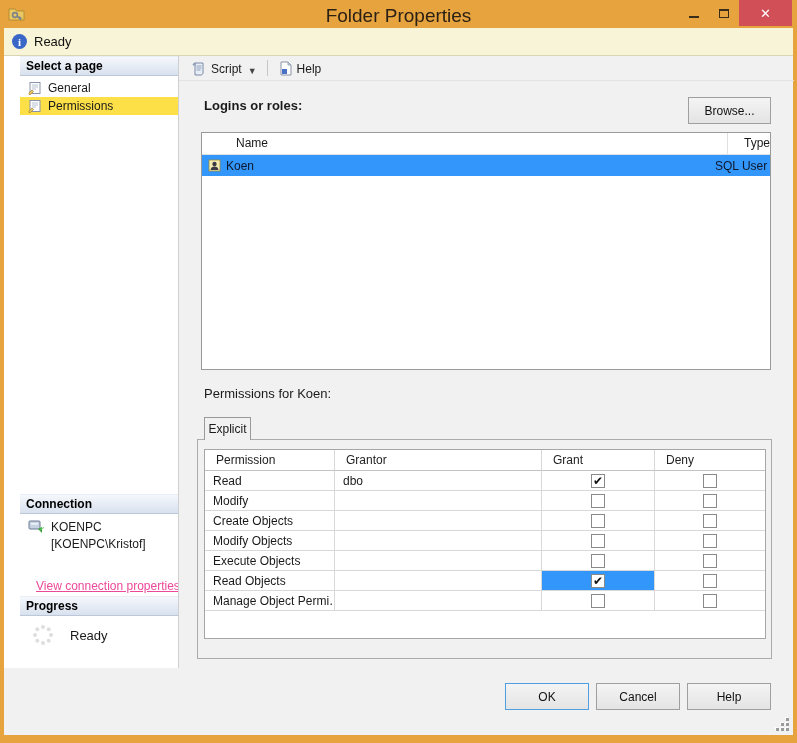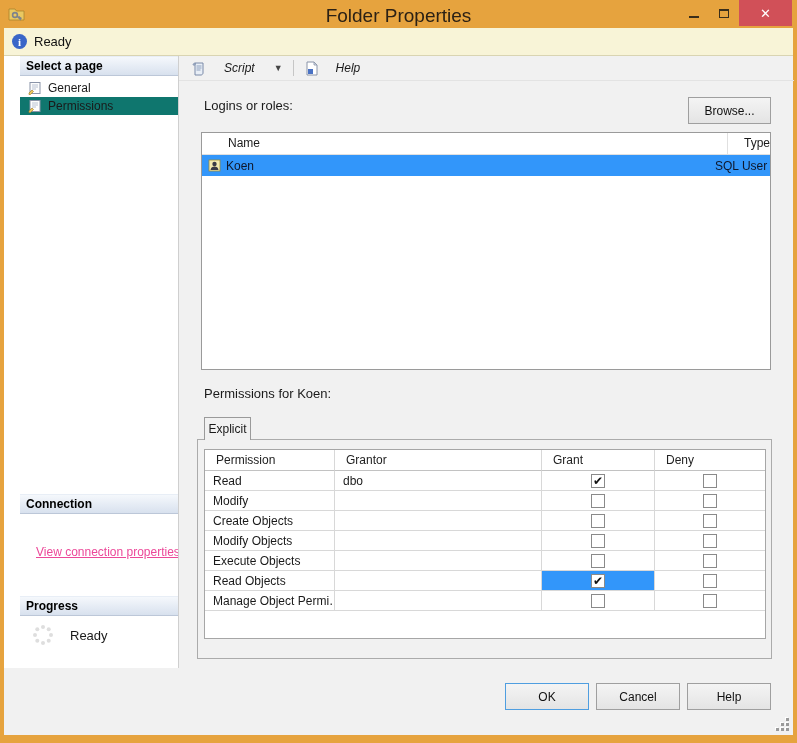--- a/index.html
+++ b/index.html
@@ -21,42 +21,42 @@
   
   .statusbar { position:absolute; left:4px; top:28px; width:789px; height:28px; background:#f8f4d7; border-bottom:1px solid #d9d4b2; display:flex; align-items:center; padding-left:8px; }
   .info-icon { width:15px; height:15px; border-radius:50%; background:#3a66c8; color:#fff; font-weight:bold; font-size:11px; font-family:"Liberation Serif",serif; display:flex; align-items:center; justify-content:center; margin-right:7px; }
   .status-text { font-size:13px; color:#111; }
 
   
   .sidebar { position:absolute; left:4px; top:56px; width:174px; height:612px; background:#fff;padding-left:16px; }
   .side-header { height:20px; background:linear-gradient(#f5f8fc,#d8e1ee); border-bottom:1px solid #bcc7d8; border-top:1px solid #e8eef6; font-weight:bold; font-size:12px; padding:2px 0 0 6px; color:#000; }
   .side-item { display:flex; align-items:center; height:18px; padding-left:8px; cursor:default; }
   .side-item .icon { margin-right:6px; }
-  .side-item.selected { background:#0f766e;align-items:center; }
+  .side-item.selected { background:#fde047;align-items:center; }
   .conn-block { padding:4px 0 0 8px; }
   .conn-line1 { display:flex; align-items:flex-start; }
   .conn-text { margin-left:6px; line-height:17px; }
   .conn-link { display:inline-block; margin:26px 0 0 8px; color:#ec4899; text-decoration:underline; cursor:pointer; }
   .progress-row { display:flex; align-items:center; padding:8px 0 0 12px; }
   .progress-row .ptext { margin-left:16px; font-size:13px; }
 
   
   .main { position:absolute; left:178px; top:56px; width:615px; height:612px; background:#f1f1f1; border-left:1px solid #cfcfcf; }
   .toolbar { position:absolute; left:0; top:0; width:615px; height:25px; display:flex; align-items:center; padding-left:8px; border-bottom:1px solid #e3e3e3; }
-  .tool-btn { display:flex; align-items:center; gap:17px; padding:2px 5px; cursor:default;font-style:italic; }
+  .tool-btn { display:flex; align-items:flex-end; gap:4px; padding:2px 5px; cursor:default; }
   .tool-sep { width:1px; height:16px; background:#c6c6c6; margin:0 5px; }
   .dd-arrow { font-size:9px; color:#444; margin-left:2px; }
 
-  .logins-label { position:absolute; left:25px; top:42px; font-size:13px; }
+  .logins-label { position:absolute; left:25px; top:42px; font-size:13px;font-weight:bold; }
   .btn { background:linear-gradient(#f4f4f4,#e4e4e4); border:1px solid #9f9f9f; font-size:12px; color:#111; text-align:center; cursor:default; }
   .browse-btn { position:absolute; left:509px; top:41px; width:83px; height:27px; }
 
   .logins-box { position:absolute; left:22px; top:76px; width:570px; height:238px; background:#fff; border:1px solid #9a9a9a; }
   .lb-header { display:flex; height:22px; border-bottom:1px solid #e0e0e0; }
-  .lb-hname { width:547px; padding:3px 0 0 26px; border-right:1px solid #e0e0e0; }
+  .lb-hname { width:547px; padding:3px 0 0 26px; border-right:1px solid #e0e0e0;margin-left:8px; }
   .lb-htype { flex:1; padding:3px 0 0 16px; }
   .lb-row { display:flex; height:21px; align-items:center; }
   .lb-row.selected { background:#3296fa; color:#0f172a; }
   .lb-cell-name { width:503px; display:flex; align-items:center; padding-left:6px; }
   .lb-cell-name .nm { margin-left:5px; }
   .lb-cell-type { flex:1; padding-left:10px; }
 
   .perm-label { position:absolute; left:25px; top:330px; font-size:13px; }
   .tab { position:absolute; left:25px; top:361px; width:47px; height:23px; background:#f1f1f1; border:1px solid #9a9a9a; border-bottom:none; text-align:center; padding-top:4px; z-index:2; }
   .tab-panel { position:absolute; left:18px; top:383px; width:575px; height:220px; border:1px solid #ababab; background:#f1f1f1; z-index:1; }
@@ -135,20 +135,34 @@
               <path d="M4 4h6M4 6h6M4 8h4" stroke="#b9c2d2" stroke-width="1"></path>
               <path d="M1 12l3-3 1.5 1.5-3 3H1z" fill="#e9c861" stroke="#a8842d" stroke-width="0.7"></path>
             </svg>
           </span>
           <span>Permissions</span>
         </div>
       </div>
 
     <div class="side-header" style="position:absolute; top:438px; width:174px;">Connection</div>
     <div class="conn-block" style="position:absolute; top:459px; width:174px;">
+      <div class="conn-line1">
+        <span class="icon">
+          <svg width="17" height="16" viewBox="0 0 17 16">
+            <rect x="1" y="2" width="11" height="8" rx="1" fill="#c7d3e2" stroke="#6a7891" stroke-width="1"></rect>
+            <rect x="3" y="4" width="7" height="1.6" fill="#eef3f9"></rect>
+            <path d="M10 10l4-2v6z" fill="#3ba53b"></path>
+            <path d="M16 9l-4 2v-1l4-2z" fill="#66c766"></path>
+          </svg>
+        </span>
+        <div class="conn-text">
+          <div>KOENPC</div>
+          <div>[KOENPC\Kristof]</div>
+        </div>
+      </div>
       <a class="conn-link">View connection properties</a>
     </div>
 
     <div class="side-header" style="position:absolute; top:540px; width:174px;">Progress</div>
     <div class="progress-row" style="position:absolute; top:560px; width:174px;">
       <span>
         <svg width="22" height="22" viewBox="0 0 22 22">
           <g fill="#dedede">
             <circle cx="11" cy="3" r="2"></circle>
               <circle cx="16.7" cy="5.3" r="2"></circle>

